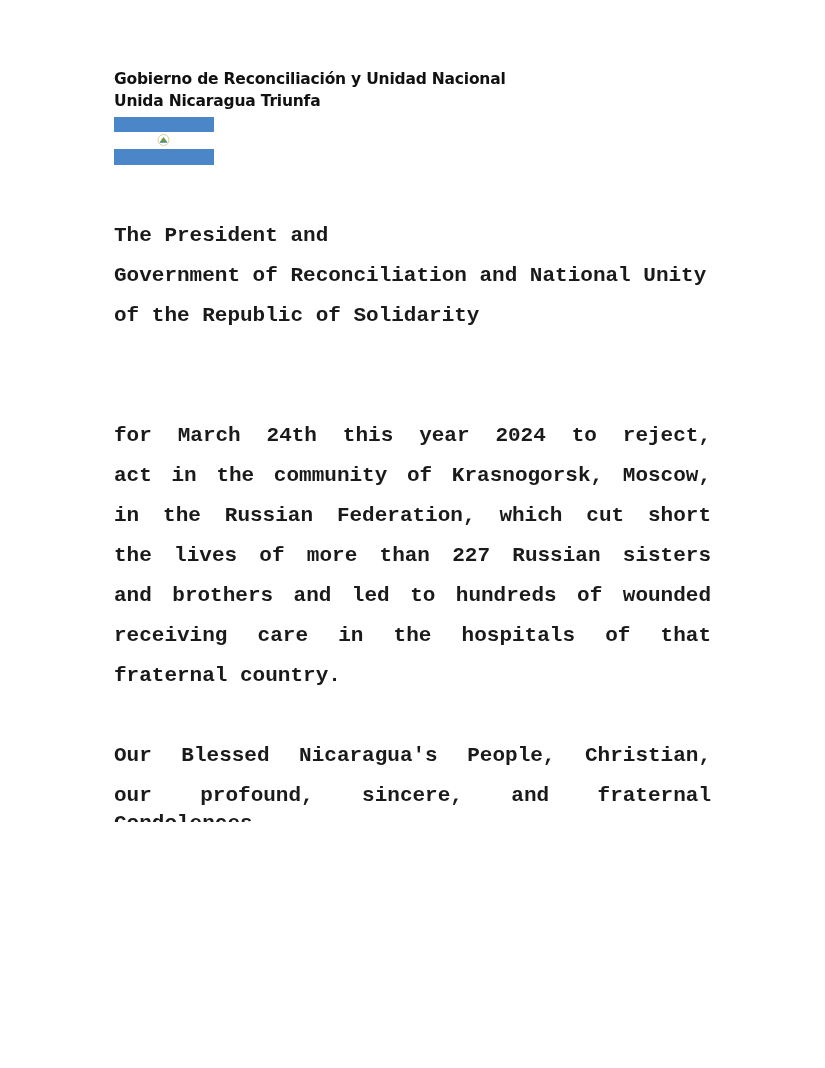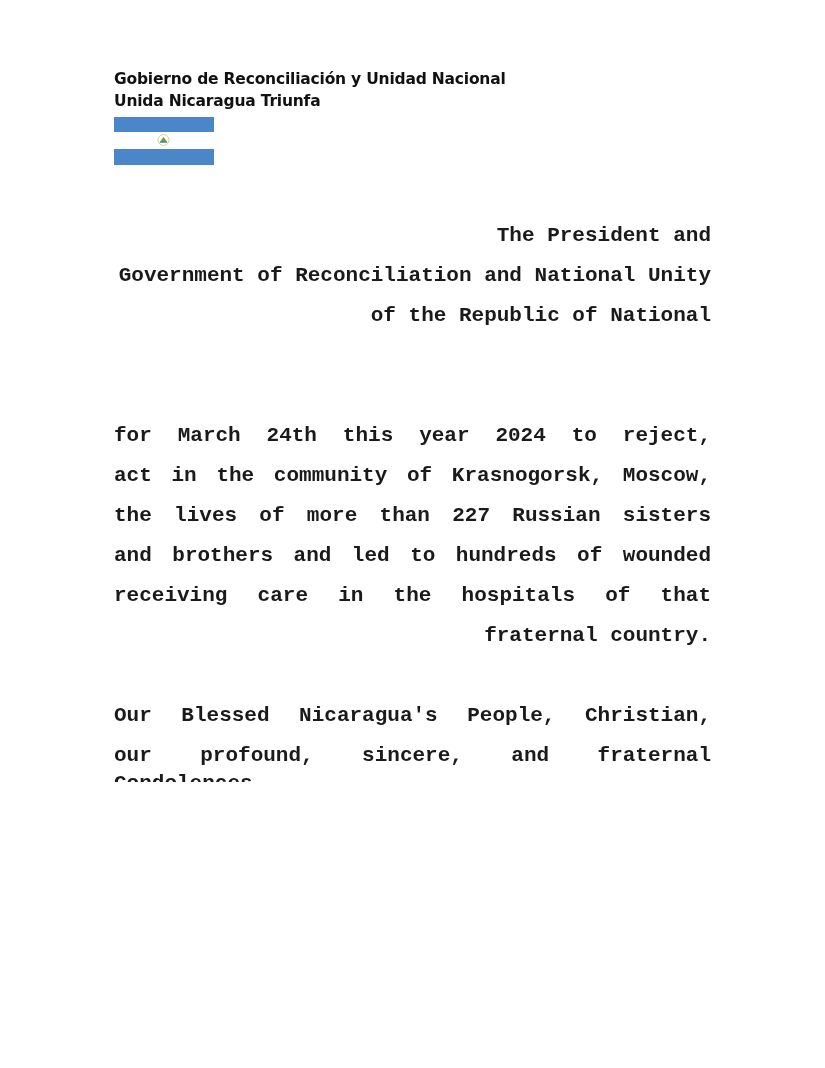--- a/index.html
+++ b/index.html
@@ -7,21 +7,21 @@
     .page { position: absolute; left: 0; top: 0; width: 790px; height: 1068px; background: #fff; }
     .header { position: absolute; left: 114px; top: 68px; font-family: "DejaVu Sans", "Liberation Sans", sans-serif; font-weight: bold; font-size: 15.5px; line-height: 22px; color: #111; letter-spacing: -0.2px; }
     .header div { white-space: nowrap; }
     .flag { position: absolute; left: 114px; top: 117px; width: 100px; height: 48px; }
     .flag .band { position: absolute; left: 0; width: 100px; }
     .flag .b1 { top: 0; height: 15px; }
     .flag .b2 { top: 15px; height: 17px; background: #ffffff; }
     .flag .b3 { top: 32px; height: 16px; }
     .flag .emblem { position: absolute; left: 43px; top: 17px; width: 13px; height: 12px; }
     .body { position: absolute; left: 114px; top: 222px; width: 597px; font-family: "Liberation Mono", "DejaVu Sans Mono", monospace; font-weight: bold; font-size: 21px; color: #1a1a1a; }
-    .line { height: 40px; line-height: 28px; white-space: nowrap; text-align: right; }
+    .line { height: 40px; line-height: 28px; white-space: nowrap; }
     .line.j { text-align: justify; text-align-last: justify; white-space: normal; overflow: hidden; }
     .gap { height: 40px; }
   </style>
 </head>
 <body>
 
 <div class="page">
 
   <div class="header">
     <div>Gobierno de Reconciliación y Unidad Nacional</div>
@@ -35,25 +35,26 @@
     <svg class="emblem" viewBox="0 0 13 12">
       <circle cx="6.5" cy="6" r="5.5" fill="none" stroke="#d9cf9a" stroke-width="1"></circle>
       <polygon points="2.5,8.5 6.5,3 10.5,8.5" fill="#6a9a3a"></polygon>
       <rect x="3" y="7.6" width="7" height="1" fill="#4a86c8"></rect>
     </svg>
   </div>
 
   <div class="body">
     <div class="line">The President and</div>
     <div class="line">Government of Reconciliation and National Unity</div>
-    <div class="line">of the Republic of National</div>
+    <div class="line">of the Republic of Solidarity</div>
     <div class="gap"></div>
     <div class="gap"></div>
     <div class="line j">for March 24th this year 2024 to reject,</div>
     <div class="line j">act in the community of Krasnogorsk, Moscow,</div>
+    <div class="line j">in the Russian Federation, which cut short</div>
     <div class="line j">the lives of more than 227 Russian sisters</div>
     <div class="line j">and brothers and led to hundreds of wounded</div>
     <div class="line j">receiving care in the hospitals of that</div>
     <div class="line">fraternal country.</div>
     <div class="gap"></div>
     <div class="line j">Our Blessed Nicaragua's People, Christian,</div>
     <div class="line j">our profound, sincere, and fraternal Condolences</div>
   </div>
 
 </div>

